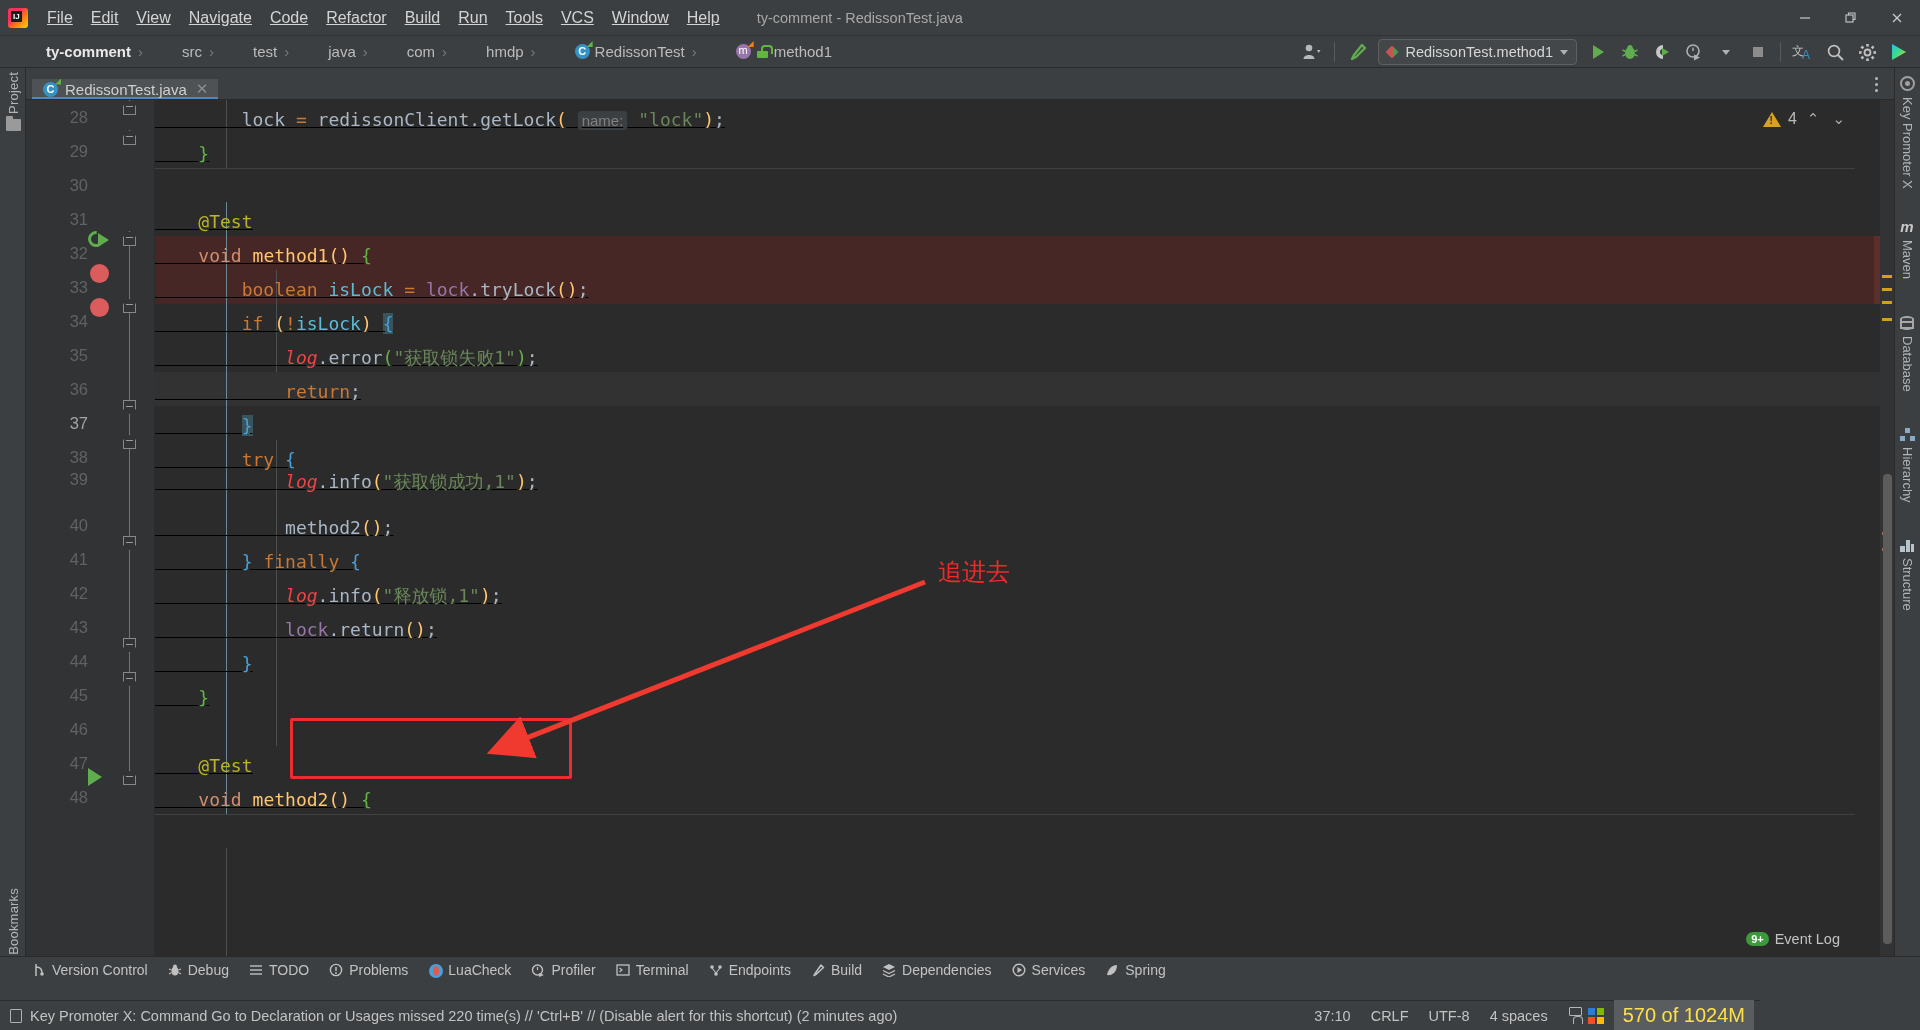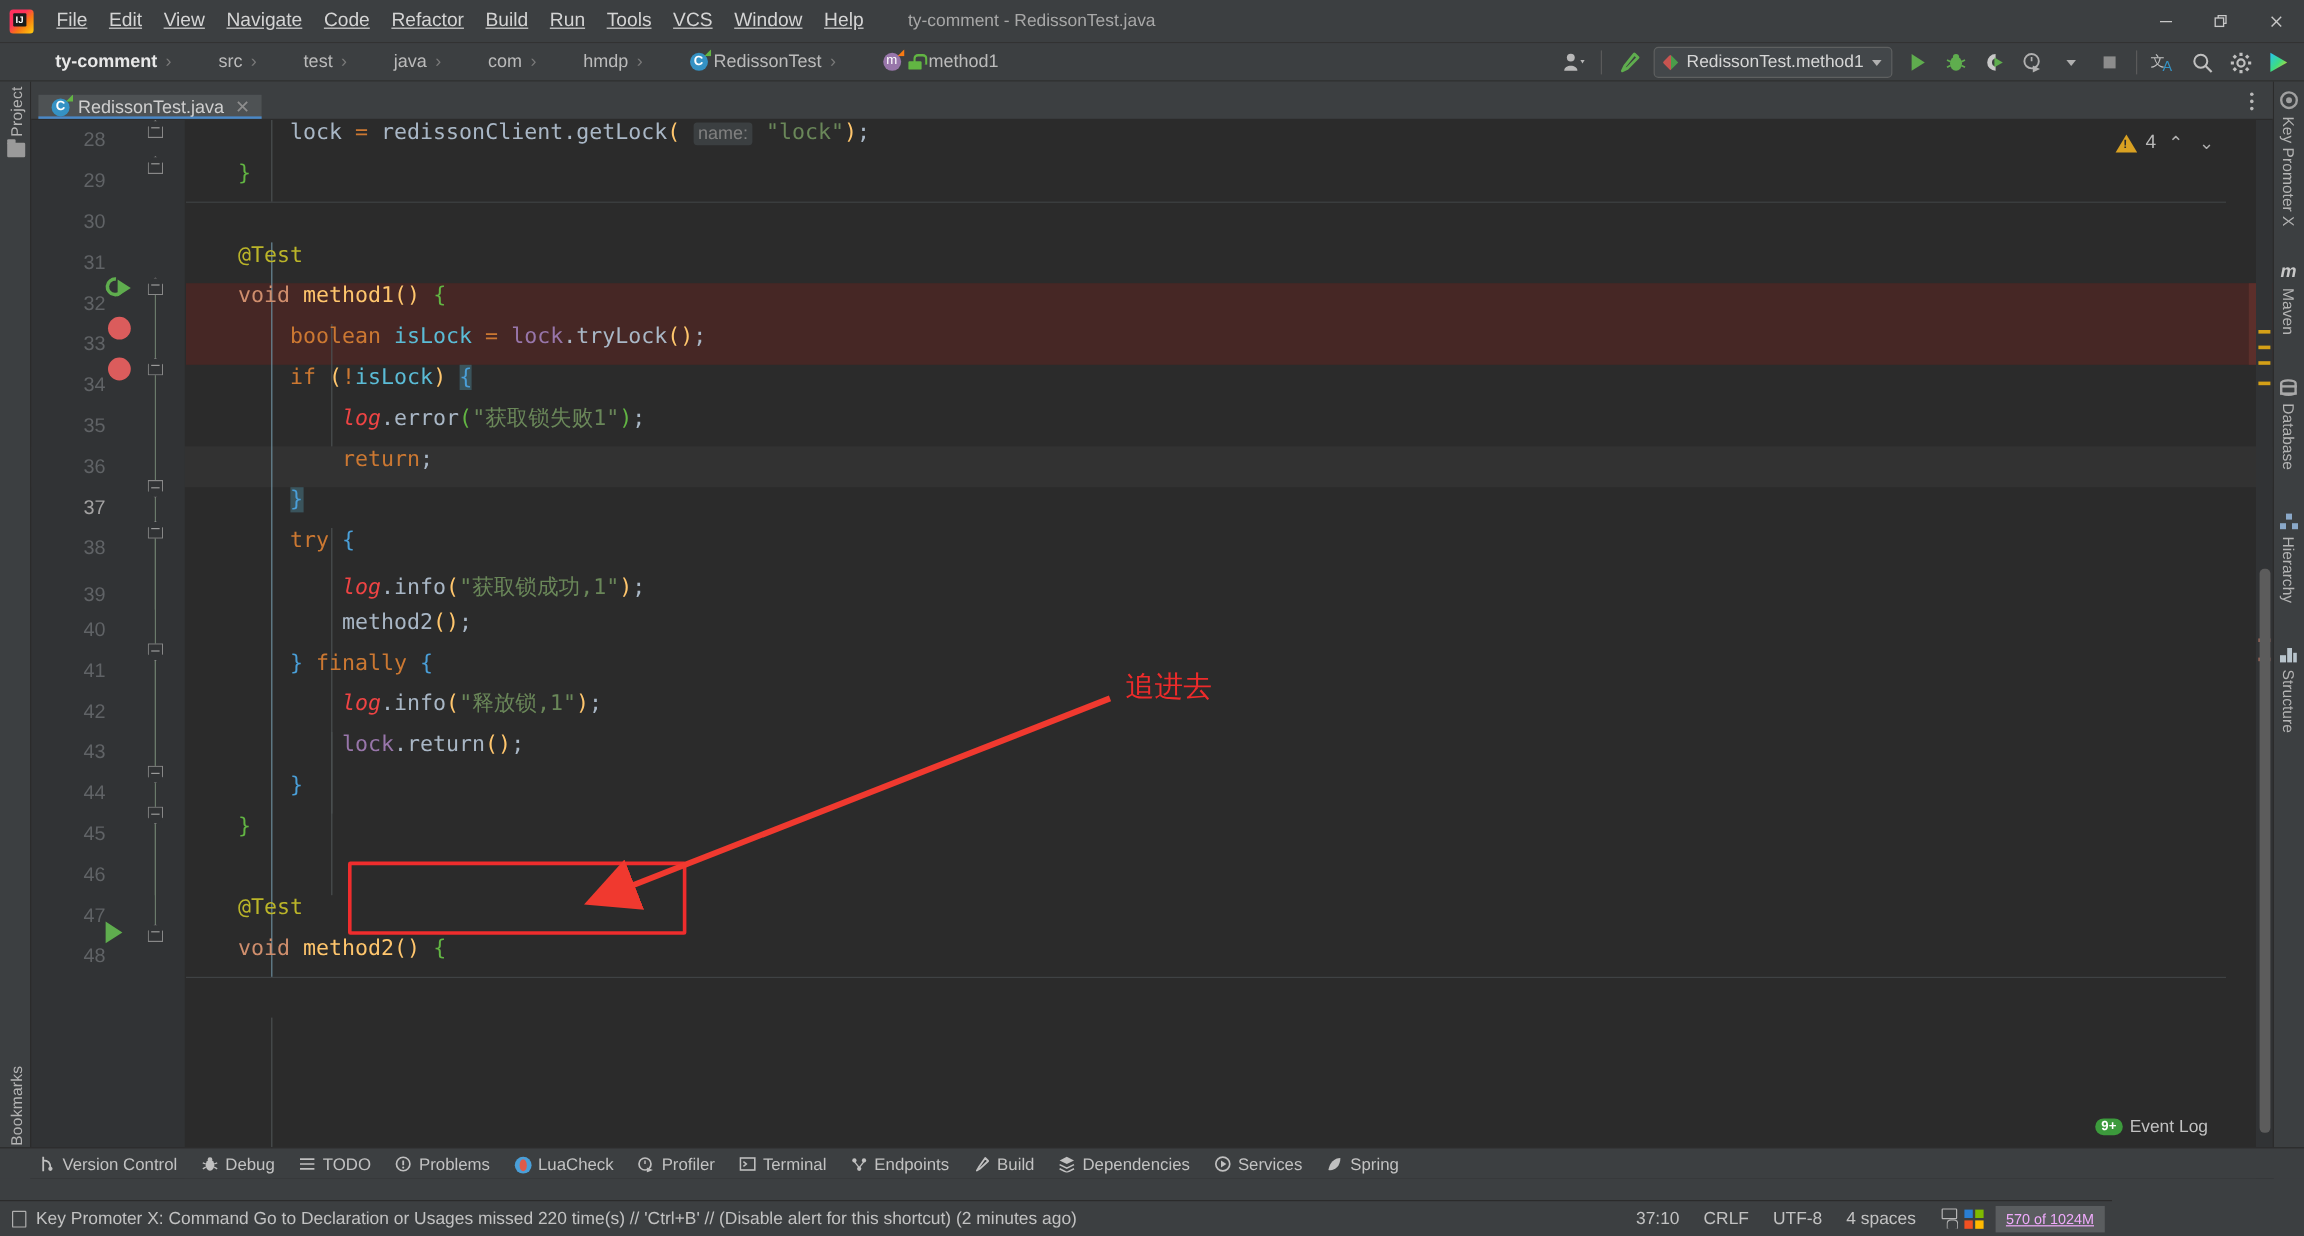--- a/index.html
+++ b/index.html
@@ -218,22 +218,22 @@
     position: absolute; left: 0; width: 1868px; height: 34px;
     font-family: "DejaVu Sans Mono", monospace;
   }
   .ln .num {
     position: absolute; left: 0; width: 62px; text-align: right;
     font-size: 16.5px; color: #606366; line-height: 34px;
     font-family: "Liberation Sans", sans-serif;
   }
   .ln.cur .num { color: #a4a3a3; }
   .ln .txt {
-    position: absolute; left: 129px; top: 0; font-size: 18px; line-height: 22px;
-    white-space: pre; font-family: "DejaVu Sans Mono", monospace;
+    position: absolute; left: 129px; top: 0; font-size: 18px; line-height: 40px;
+    white-space: pre; font-family: "DejaVu Sans Mono", monospace; text-decoration: underline;
   }
   .rowhl-red { position: absolute; left: 129px; width: 1739px; height: 34px; background: #462725; }
   .rowhl-cur { position: absolute; left: 0; width: 1868px; height: 34px; background: #323232; }
 
   
   .kw  { color: #cc7832; }
   .kw2 { color: #cf8e6d; }
   .str { color: #6a8759; }
   .anno{ color: #bbb529; }
   .fld { color: #9876aa; }
@@ -335,22 +335,22 @@
   .sb-msg-ico {
     width: 12px; height: 14px; border: 1.5px solid #b0b0b0; border-radius: 1px; flex: none;
   }
   .sb-right {
     position: absolute; right: 0; height: 30px; display: flex; align-items: center; gap: 0;
   }
   .sb-cell {
     font-size: 14.5px; color: #c2c2c2; padding: 4px 10px; white-space: nowrap; border-radius: 2px;
   }
   .sb-mem {
-    font-size: 12px; color: #f0abfc; padding: 4px 9px; background: #5a5d5f;
-    margin-right: 6px; white-space: nowrap; text-decoration: underline;
+    font-size: 20px; color: #fde047; padding: 4px 9px; background: #5a5d5f;
+    margin-right: 6px; white-space: nowrap;
   }
   .lock-sb { width: 13px; height: 14px; position: relative; }
   .lock-sb::before {
     content: ""; position: absolute; left: 1px; bottom: 0; width: 11px; height: 7px;
     border: 1.5px solid #b5b5b5; border-radius: 1px;
   }
   .lock-sb::after {
     content: ""; position: absolute; left: 5px; top: 0; width: 8px; height: 7px;
     border: 1.5px solid #b5b5b5; border-bottom: none; border-radius: 4px 4px 0 0;
   }
@@ -692,21 +692,21 @@
     <div class="ln cur" style="top:306px;">
       <span class="num">37</span>
       <span class="txt"><span class="plain">        </span><span class="brace-b cursor-hl">}</span></span>
     </div>
 
     <div class="ln" style="top:340px;">
       <span class="num">38</span>
       <span class="txt"><span class="kw">        try </span><span class="brace-b">{</span></span>
     </div>
 
-    <div class="ln" style="top:379px;">
+    <div class="ln" style="top:362px;">
       <span class="num">39</span>
       <span class="txt"><span class="logv">            log</span><span class="plain">.</span><span class="plain">info</span><span class="brace-y">(</span><span class="str">"获取锁成功,1"</span><span class="brace-y">)</span><span class="plain">;</span></span>
     </div>
 
     <div class="ln" style="top:408px;">
       <span class="num">40</span>
       <span class="txt"><span class="plain">            method2</span><span class="brace-y">()</span><span class="plain">;</span></span>
     </div>
 
     <div class="ln" style="top:442px;">

